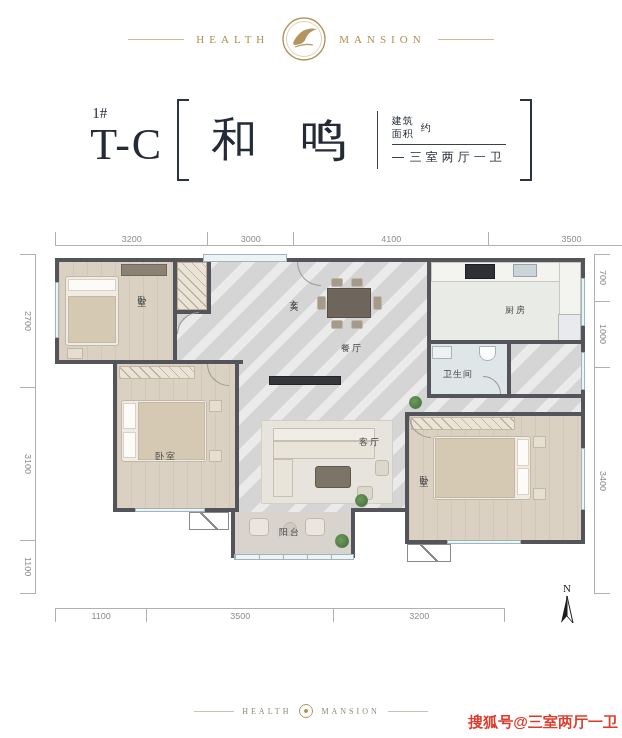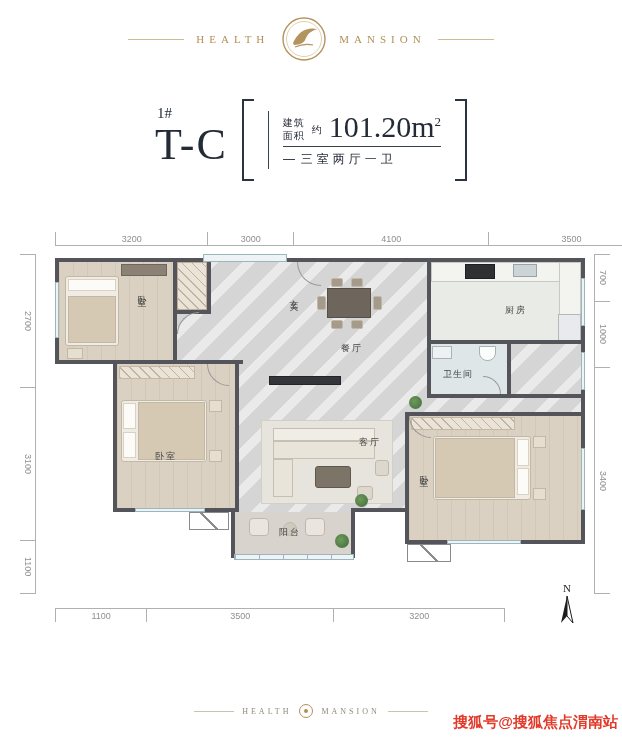--- a/index.html
+++ b/index.html
@@ -100,29 +100,29 @@
     <div class="brandword">MANSION</div>
     <div class="brandline"></div>
   </div>
 
   <div class="titleblock">
     <div class="unit">
       <span class="unitno">1#</span>
       <span class="unittype">T-C</span>
     </div>
     <div class="brk l"></div>
+    <div class="hname">和 鸣</div>
     <div class="vline"></div>
     <div class="areablock">
       <div class="arearow">
         <div class="arealabel">
           <div>建筑</div>
           <div>面积</div>
         </div>
         <div class="approx">约</div>
-        <div class="areaval"><span>101.20m</span><sup>2</sup></div>
       </div>
       <div class="areasep"></div>
       <div class="layoutrow">
         <div class="layouttick"></div>
         <span>三室两厅一卫</span>
       </div>
     </div>
     <div class="brk r"></div>
   </div>
 
@@ -306,14 +306,14 @@
   </div>
 
   <div class="footrow">
     <div class="footline"></div>
     <div class="footword">HEALTH</div>
     <div class="footemblem"></div>
     <div class="footword">MANSION</div>
     <div class="footline"></div>
   </div>
 
-  <div class="watermark">搜狐号@搜狐焦点渭南站</div>
+  <div class="watermark">搜狐号@三室两厅一卫</div>
 </div>
 
 </body></html>

